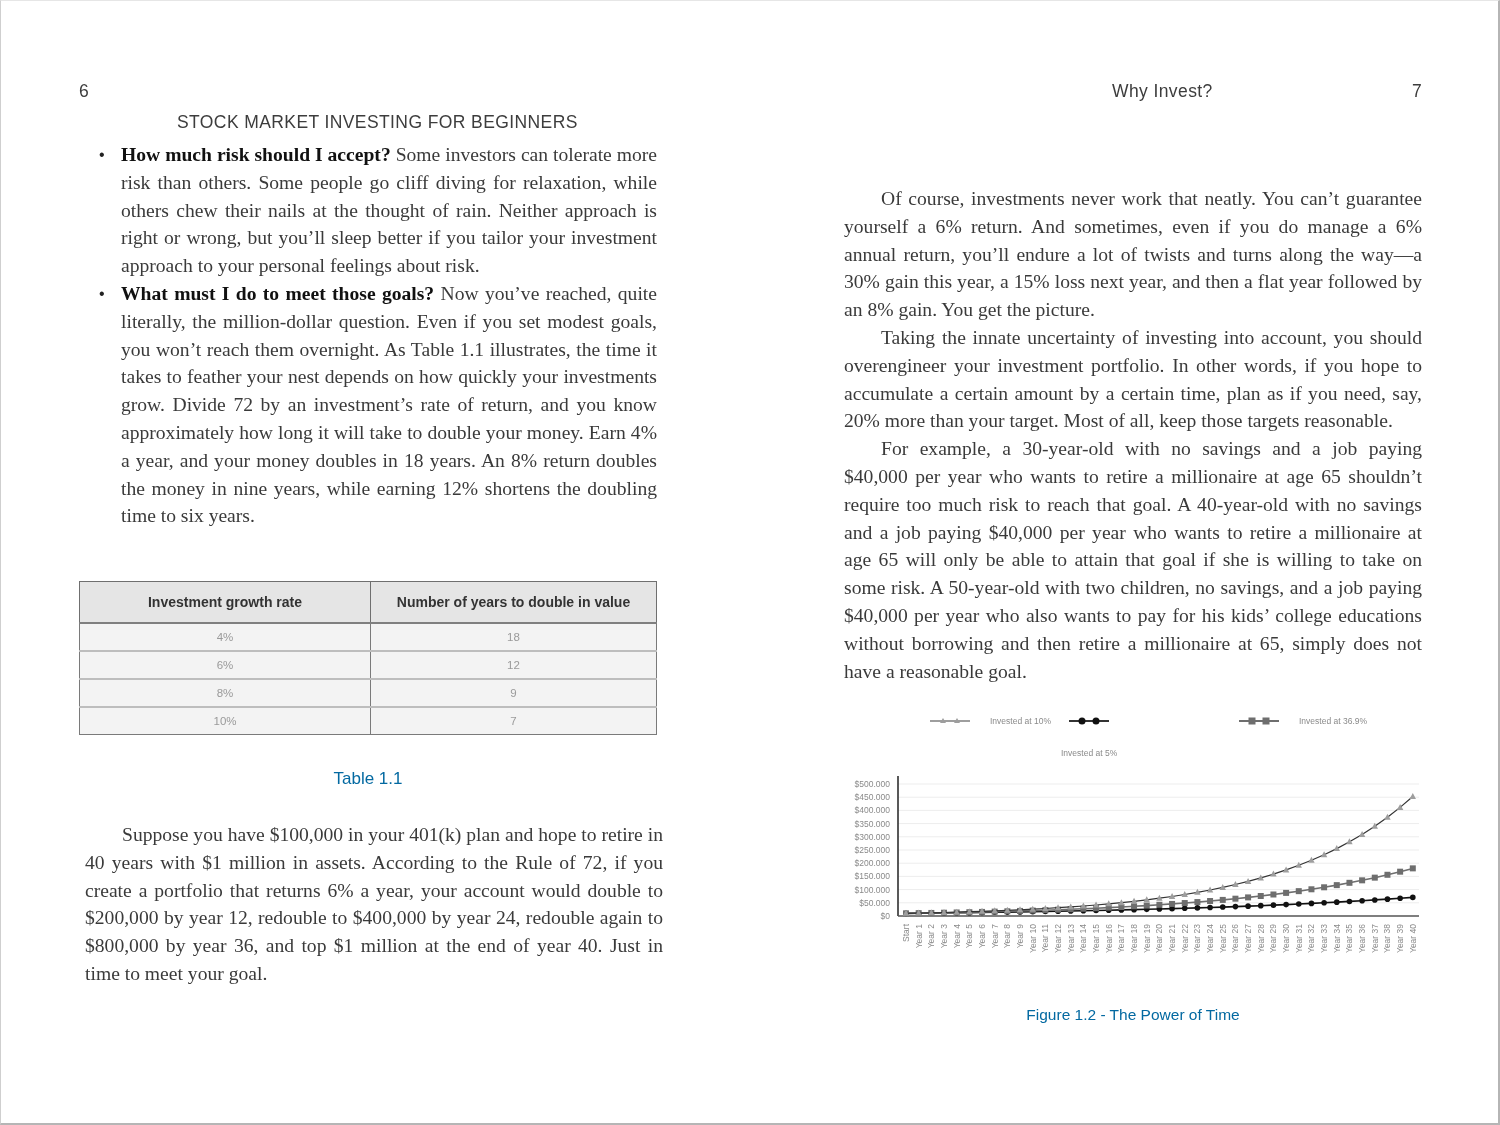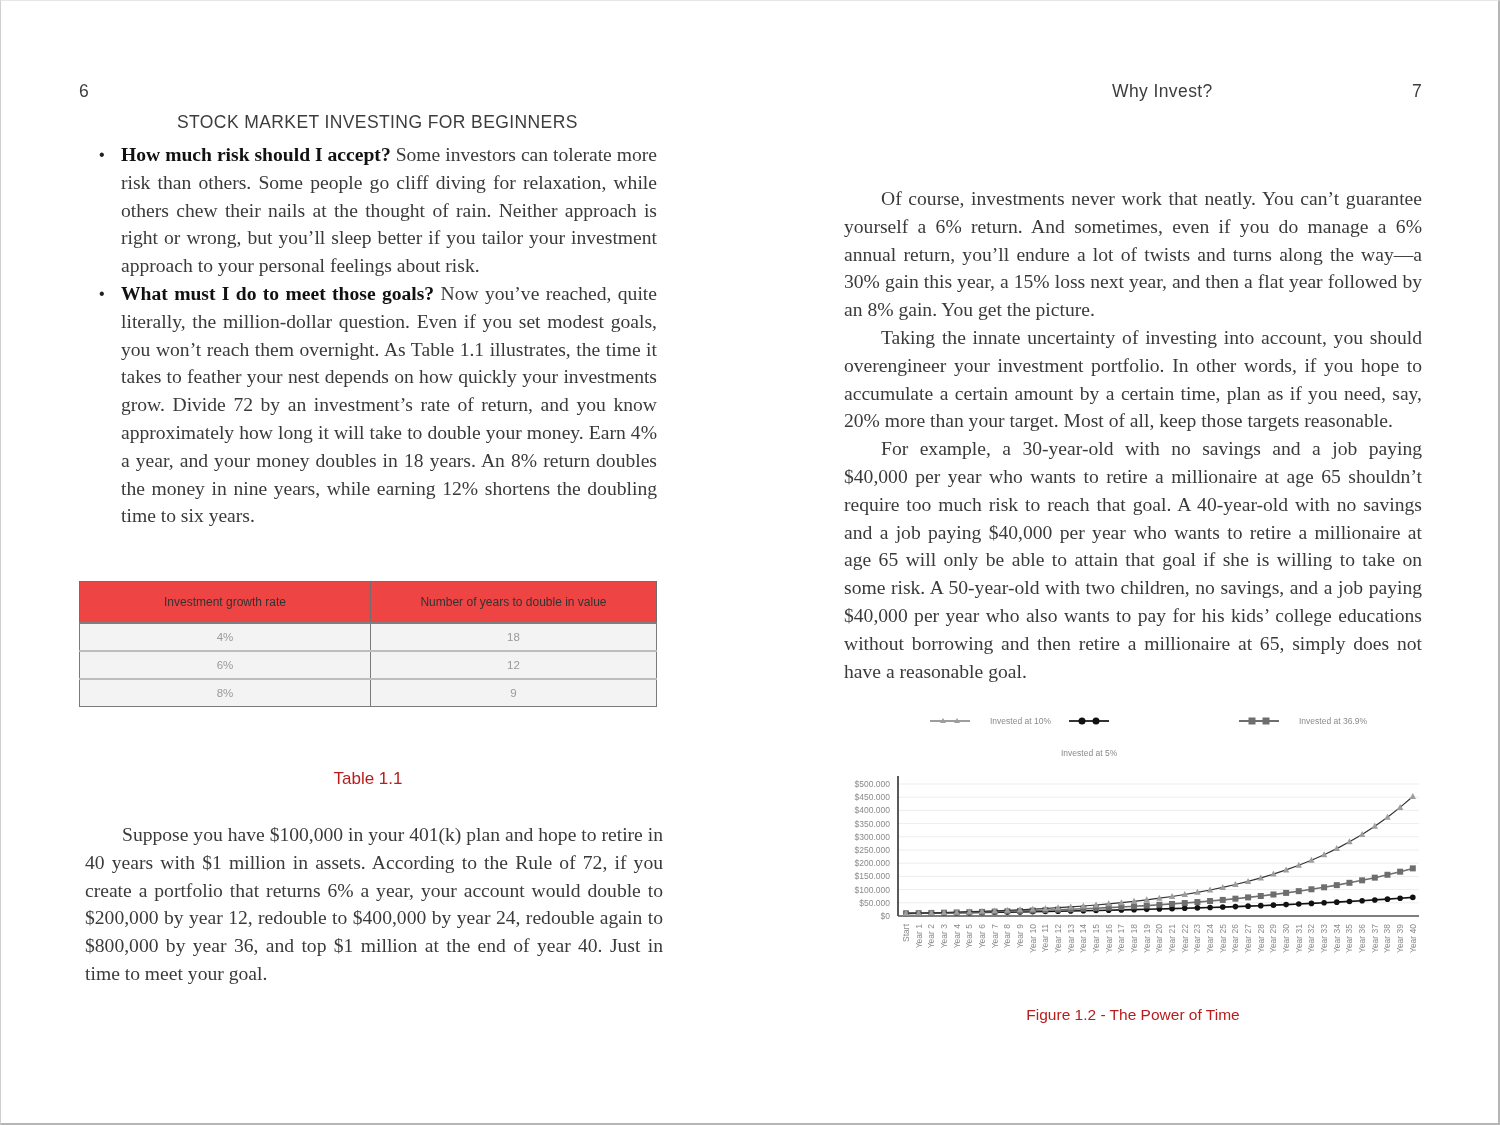--- a/index.html
+++ b/index.html
@@ -12,23 +12,23 @@
   }
   .abs { position: absolute; }
   .running { font-family: "Liberation Sans", "DejaVu Sans", sans-serif; font-size: 17.5px; color: #3d3d3d; letter-spacing: 0.4px; top: 80px; }
   .text-block { font-size: 19.6px; line-height: 27.8px; color: #3a3a3a; text-align: justify; }
   .text-block p { margin: 0; text-indent: 37px; }
   .bullet { position: relative; padding-left: 42px; text-align: justify; }
   .bullet .dot { position: absolute; left: 20px; top: 0; font-family: "Liberation Sans", sans-serif; font-size: 16px; color: #222; }
   .bullet b { color: #111; font-weight: bold; font-family: Liberation Serif, serif; font-weight: 700; }
 
   table.doubling { border-collapse: collapse; font-family: "Liberation Sans", "DejaVu Sans", sans-serif; }
-  table.doubling th { background: #ef4444; color: #333; font-weight: normal; font-size: 12px; height: 38px; border: 1px solid #6f6f6f; border-bottom: 2px solid #7f7f7f; }
+  table.doubling th { background: #e5e5e5; color: #333; font-weight: bold; font-size: 14px; height: 38px; border: 1px solid #6f6f6f; border-bottom: 2px solid #7f7f7f; }
   table.doubling td { background: #f3f3f3; color: #9a9a9a; font-size: 11.5px; text-align: center; height: 24px; border: 1px solid #7a7a7a; border-top: 2px solid #bdbdbd; }
-  .caption { font-family: "Liberation Sans", "DejaVu Sans", sans-serif; font-size: 17px; color: #b91c1c; }
+  .caption { font-family: "Liberation Sans", "DejaVu Sans", sans-serif; font-size: 17px; color: #0369a1; }
 
   .legend-item { position: absolute; top: 713px; font-family: "Liberation Sans", sans-serif; font-size: 8.5px; color: #8a8a8a; display: flex; align-items: center; gap: 20px; }
   .legend-swatch { width: 40px; height: 14px; }
 </style>
 </head>
 <body>
 
 <div class="abs running" style="left:78px;">6</div>
 <div class="abs running" style="left:176px;margin-top:31px;">STOCK MARKET INVESTING FOR BEGINNERS</div>
 
@@ -55,20 +55,24 @@
         <td>4%</td>
         <td>18</td>
       </tr>
     <tr>
         <td>6%</td>
         <td>12</td>
       </tr>
     <tr>
         <td>8%</td>
         <td>9</td>
+      </tr>
+    <tr>
+        <td>10%</td>
+        <td>7</td>
       </tr>
   </tbody>
 </table>
 <div class="abs caption" style="left:78px; width:578px; top:768px; text-align:center;">Table 1.1</div>
 
 <div class="abs text-block" style="left:84px; top:820px; width:578px;">
   <p>Suppose you have $100,000 in your 401(k) plan and hope to retire in 40 years with $1 million in assets. According to the Rule of 72, if you create a portfolio that returns 6% a year, your account would double to $200,000 by year 12, redouble to $400,000 by year 24, redouble again to $800,000 by year 36, and top $1 million at the end of year 40. Just in time to meet your goal.</p>
 </div>
 
 <div class="abs running" style="left:1111px;">Why Invest?</div>

